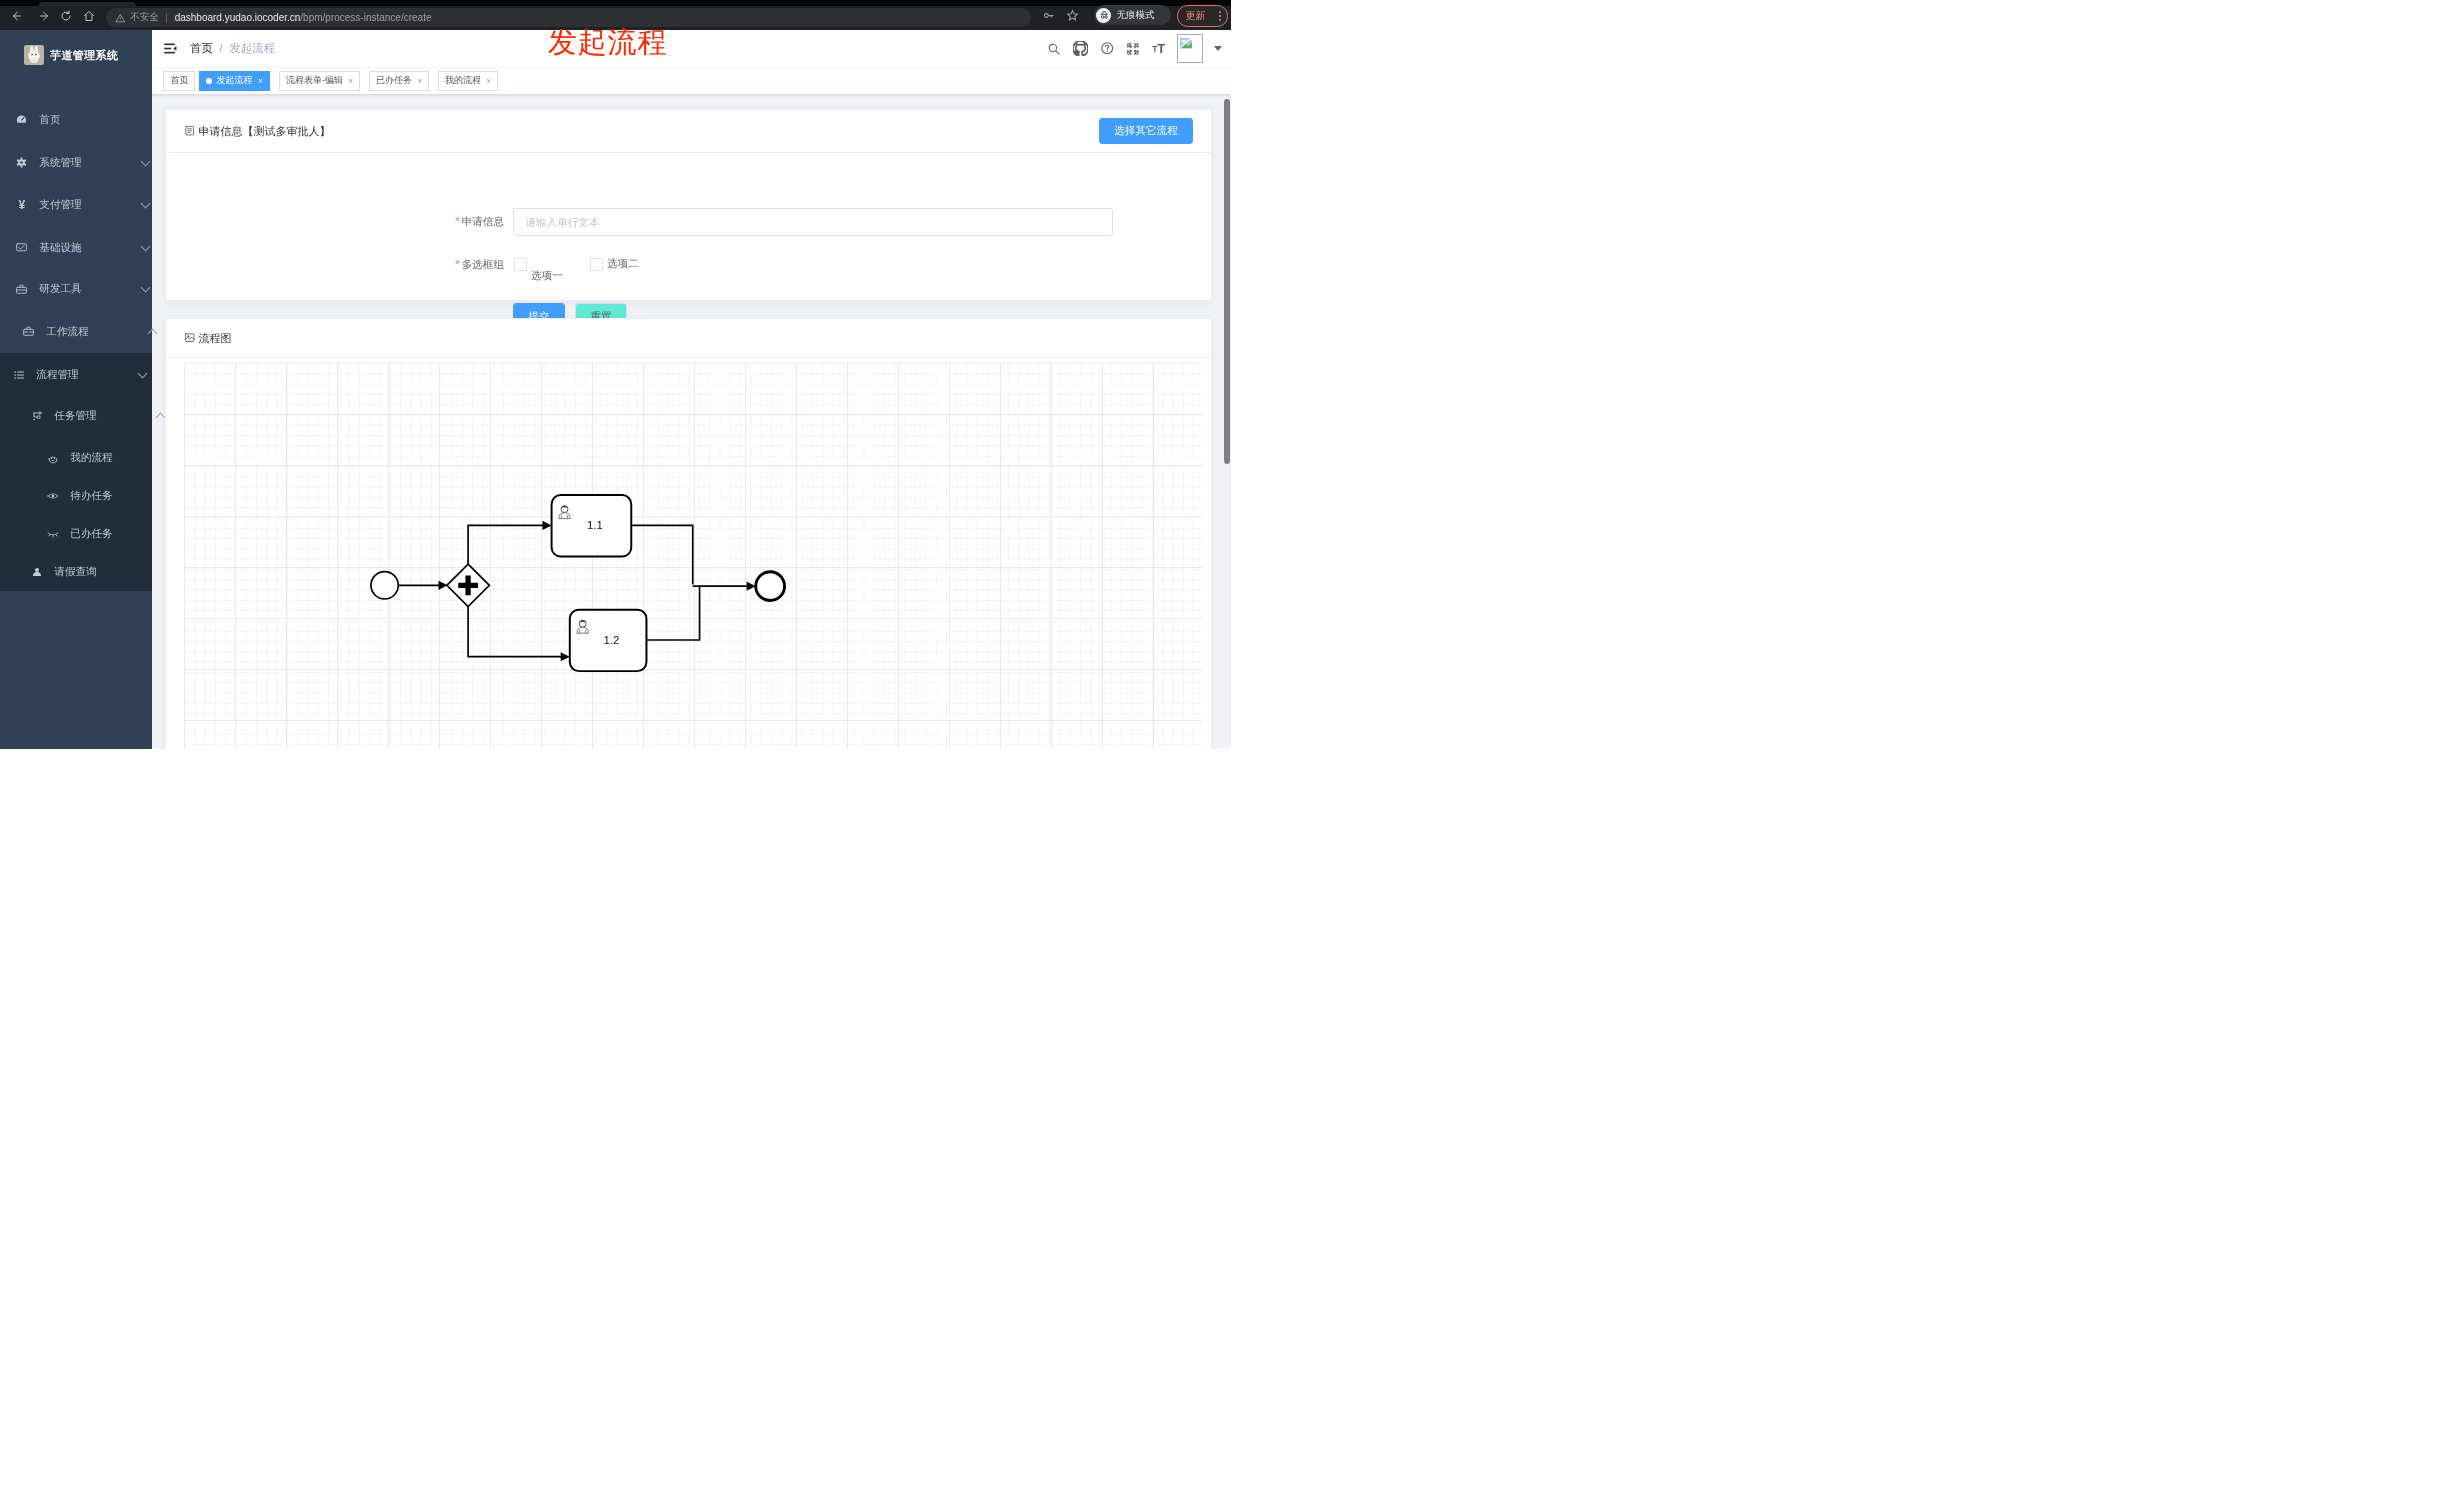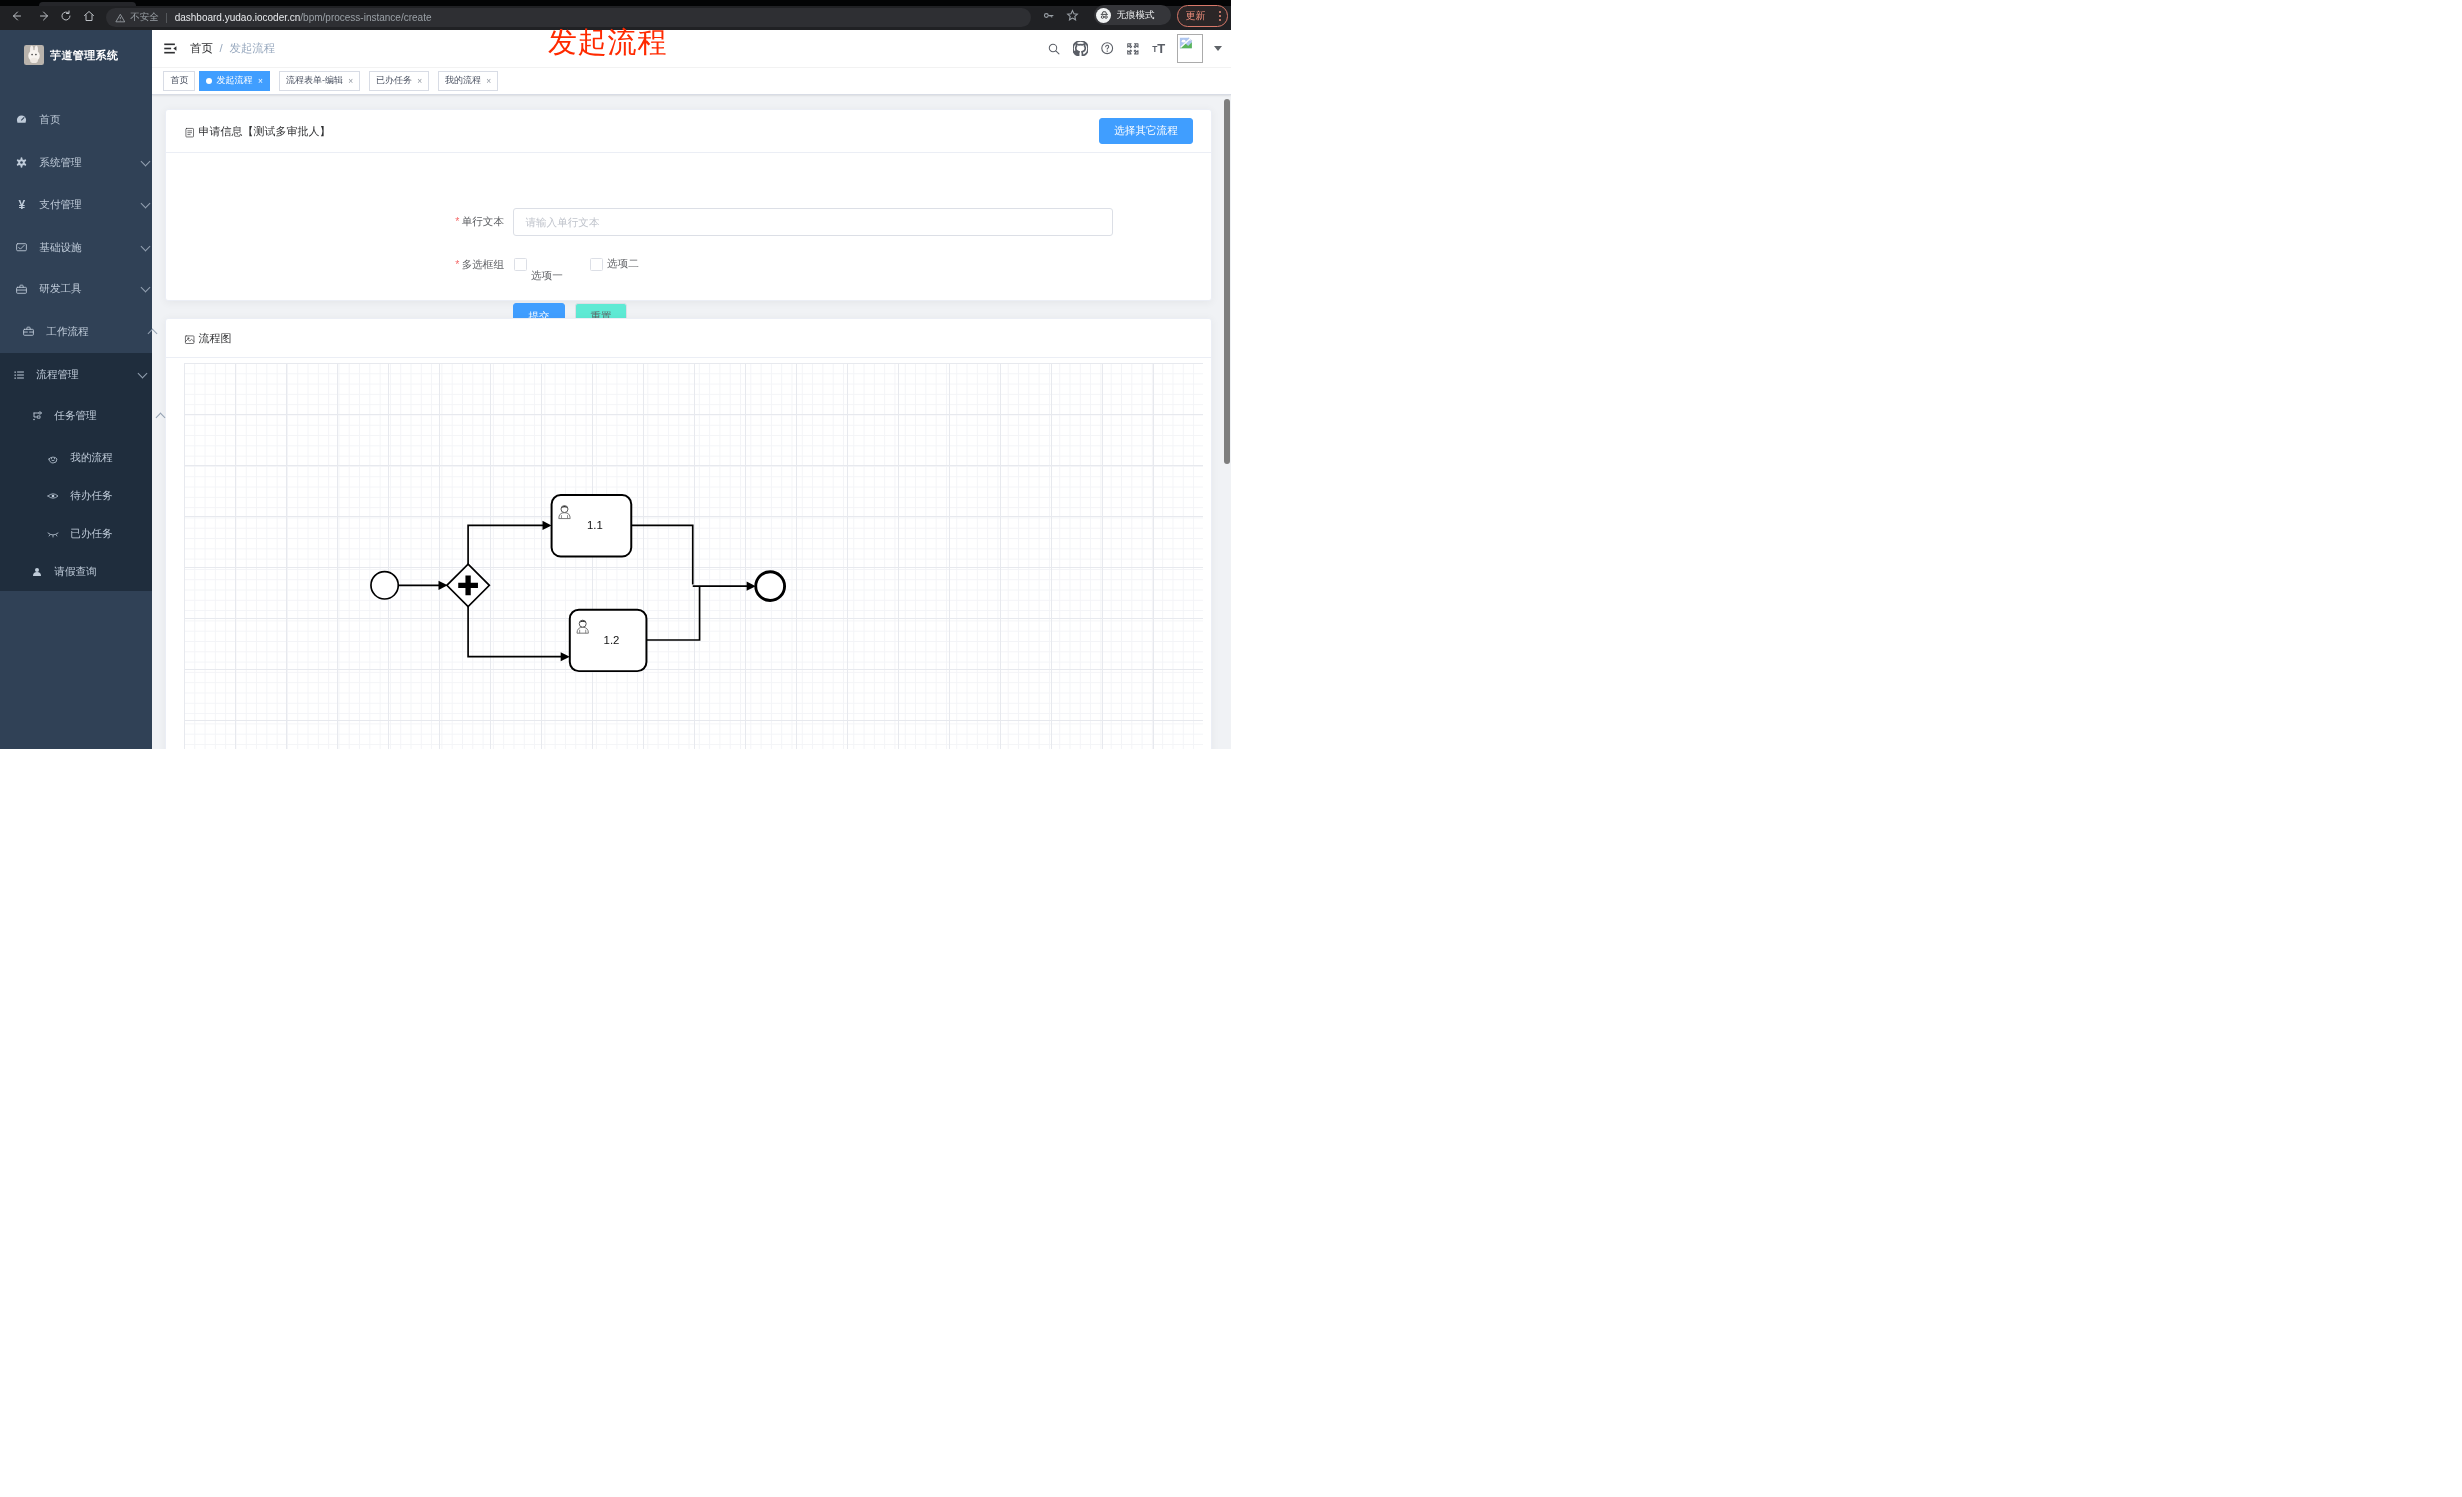--- a/index.html
+++ b/index.html
@@ -64,21 +64,21 @@
   .tag{position:absolute;top:3.8px;height:20px;display:inline-flex;align-items:center;padding:0 6px;border:0.8px solid #d8dce5;background:#fff;color:#495060;font-size:9px;cursor:pointer;box-sizing:border-box}
   .tag .dot{width:6px;height:6px;border-radius:50%;background:#fff;margin-right:4.6px}
   .tag .x{margin-left:5.3px;font-size:8.4px;color:#8c939d;line-height:1}
   .tag.active{background:#409eff;border-color:#409eff;color:#fff}
   .tag.active .x{color:#fff}
 
   
   .main{position:absolute;left:152px;top:94px;width:1079px;height:655px;background:#f0f2f5}
   .card{position:absolute;left:13px;width:1047px;background:#fff;border:0.8px solid #ebeef5;border-radius:3px;box-shadow:0 1.5px 9px rgba(0,0,0,.05);box-sizing:border-box}
   .card-hd{height:42px;border-bottom:0.8px solid #ebeef5;display:flex;align-items:center;padding:0 18px;justify-content:space-between}
-  .card-title{display:flex;align-items:flex-end;gap:3px;font-size:11px;color:#303133}
+  .card-title{display:flex;align-items:center;gap:3px;font-size:11px;color:#303133}
   .card-title svg{stroke:#303133;fill:none;stroke-width:1.4;stroke-linecap:round;stroke-linejoin:round}
   .btn{border-radius:3px;font-size:10.6px;display:inline-flex;align-items:center;justify-content:center;cursor:pointer;box-sizing:border-box}
   .btn-primary{background:#409eff;color:#fff;border:0.8px solid #409eff}
   .btn-plain{background:#5eead4;color:#606266;border:0.8px solid #dcdfe6}
   .pick-btn{width:94px;height:26px}
 
   .frow-label{position:absolute;font-size:10.6px;color:#606266;text-align:right;width:122px}
   .req{color:#f56c6c;margin-right:2.3px}
   .text-input{position:absolute;left:347px;top:55px;width:600px;height:28px;border:0.8px solid #dcdfe6;border-radius:3px;box-sizing:border-box;font-size:10.6px;padding:0 11.4px;color:#606266;outline:none;font-family:inherit}
   .text-input::placeholder{color:#c0c4cc}
@@ -408,21 +408,21 @@
               <rect x="4" y="3" width="16" height="18" rx="1.5"></rect>
               <path d="M8 8 h8 M8 12 h8 M8 16 h5"></path>
             </svg>
           <span>申请信息【测试多审批人】</span>
         </span>
         <span class="btn btn-primary pick-btn">选择其它流程</span>
       </div>
 
       <div style="position:relative">
 
-        <label class="frow-label" style="left:216px;top:62px"><span class="req">*</span><span>单行文本</span></label>
+        <label class="frow-label" style="left:216px;top:62px"><span class="req">*</span><span>申请信息</span></label>
         <input class="text-input" type="text" placeholder="请输入单行文本" style="">
 
         <label class="frow-label" style="left:216px;top:105px"><span class="req">*</span><span>多选框组</span></label>
         <span class="cbx" style="left:348px;top:105px"></span>
         <span class="cbx-label" style="left:365px;top:116px">选项一</span>
         <span class="cbx" style="left:424px;top:105px"></span>
         <span class="cbx-label" style="left:441px;top:104px">选项二</span>
 
         <span class="btn btn-primary submit-btn">提交</span>
         <span class="btn btn-plain reset-btn">重置</span>

